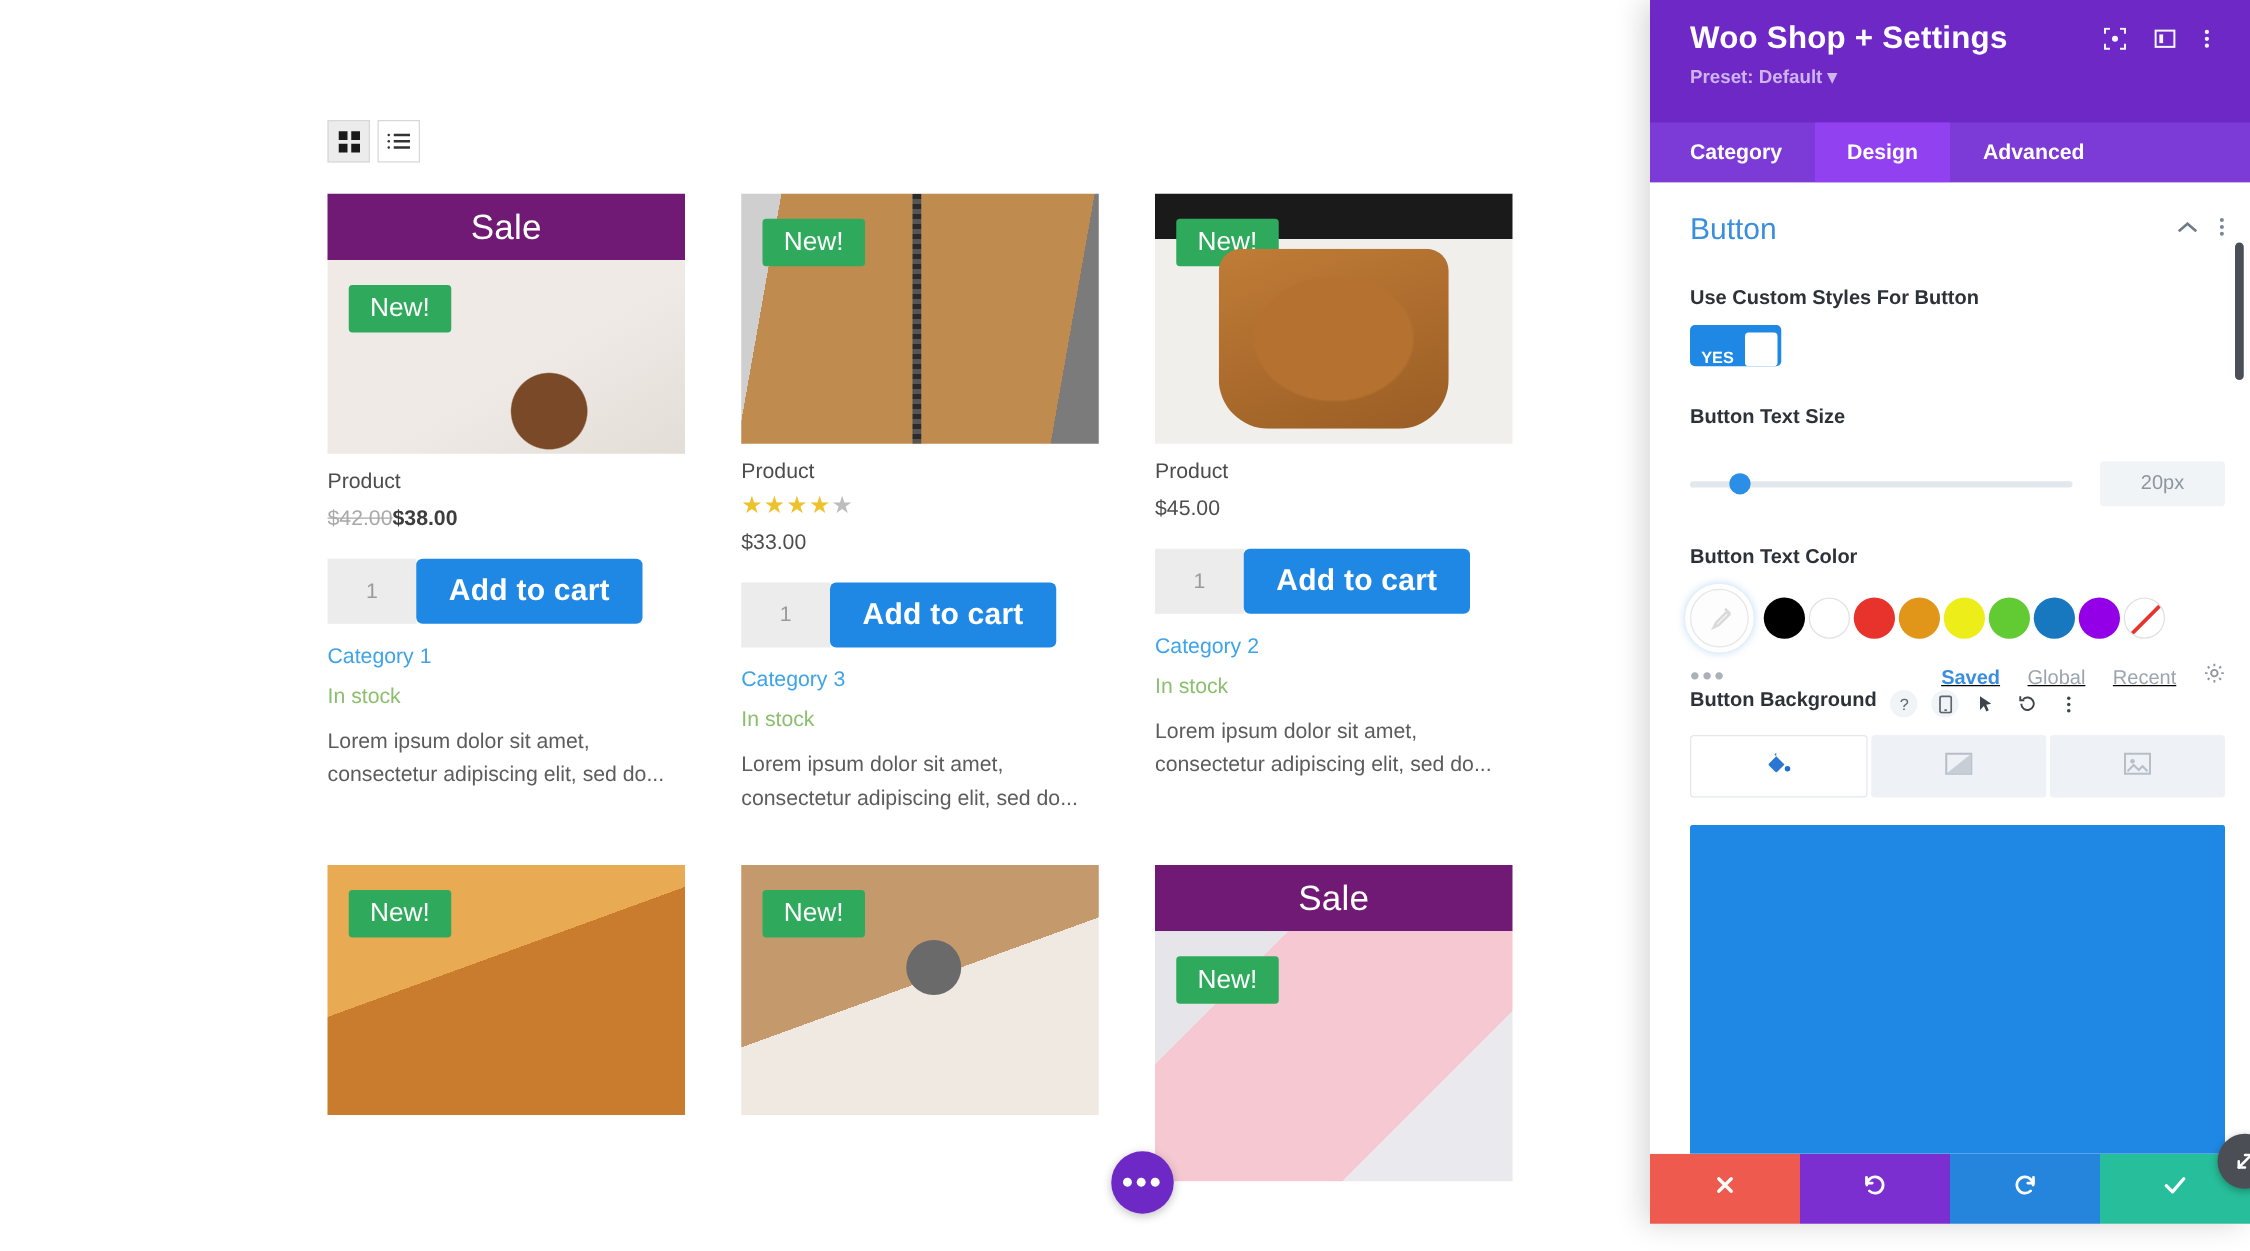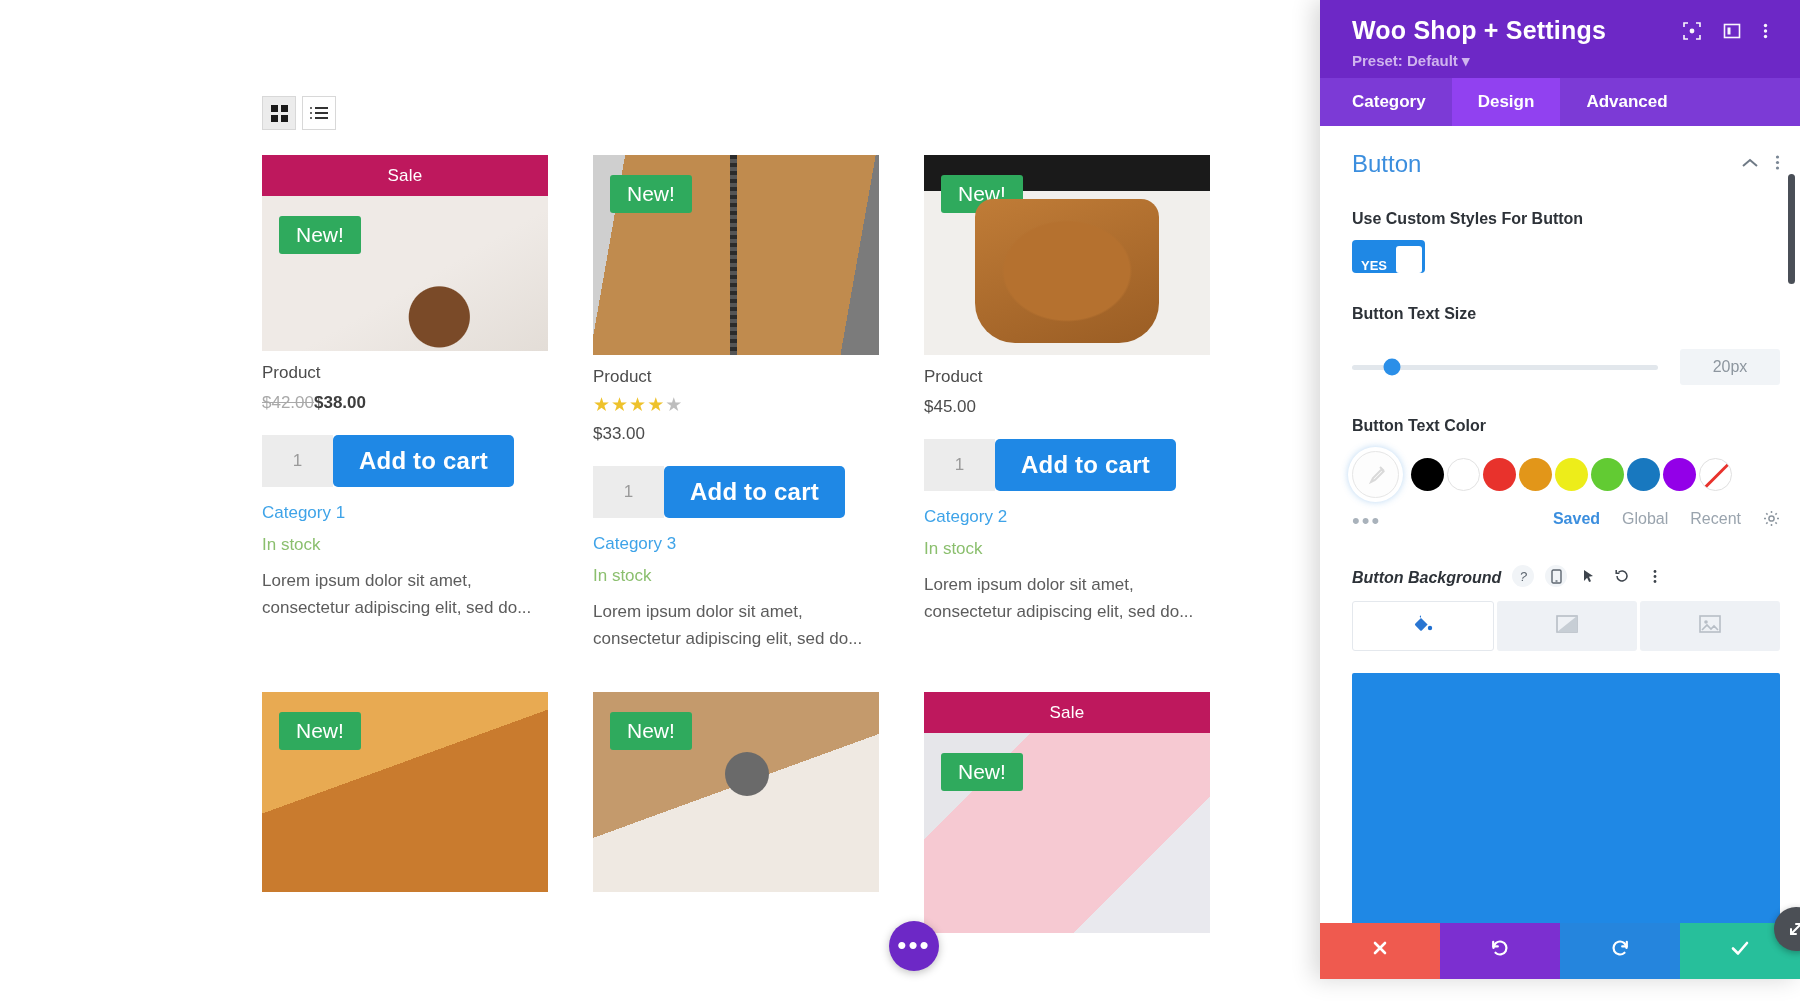--- a/index.html
+++ b/index.html
@@ -37,23 +37,23 @@
 
   .prod-grid {
     margin-top: 25px;
     display: grid;
     grid-template-columns: repeat(3, 286px);
     column-gap: 45px;
     row-gap: 40px;
   }
   .card { position: relative; width: 286px; }
   .sale-banner {
-    height: 41px; background: #be185d; color: #fff;
+    height: 53px; background: #701a75; color: #fff;
     display: flex; align-items: center; justify-content: center;
-    font-size: 17px; font-weight: 400; letter-spacing: .2px;
+    font-size: 28px; font-weight: 400; letter-spacing: .2px;
   }
   .thumb { position: relative; width: 286px; height: 155px; overflow: hidden; }
   .thumb.tall { height: 200px; }
   .badge-new {
     position: absolute; left: 17px; top: 20px;
     background: #2faa5d; color: #fff;
     padding: 8px 17px; font-size: 21px; border-radius: 3px;
     line-height: 1.05;
   }
   .p-title { margin-top: 12px; font-size: 17px; color: #4c4c4c; }
@@ -111,21 +111,21 @@
 
   
   .panel {
     position: absolute; right: 0; top: 0; width: 480px; height: 979px;
     background: #fff; box-shadow: -6px 0 22px rgba(0,0,0,.16);
     display: flex; flex-direction: column; z-index: 50;
   }
   .panel-head { background: #6d28c6; padding: 16px 32px 0 32px; }
   .ph-top { display: flex; align-items: flex-start; justify-content: space-between; }
   .ph-title { color: #fff; font-size: 25px; font-weight: bold; letter-spacing:.2px; }
-  .ph-preset { color: #cfb4ee; font-size: 15px; font-weight: bold; margin-top: 7px; padding-bottom: 8px; cursor:pointer;}
+  .ph-preset { color: #cfb4ee; font-size: 15px; font-weight: bold; margin-top: 7px; padding-bottom: 28px; cursor:pointer;}
   .ph-icons { display: flex; align-items: center; gap: 22px; padding-top: 6px; }
   .ph-ico { color: #fff; opacity: .96; cursor: pointer; display:flex; }
   .tabs { display: flex; background: #7c3ad6; }
   .tab {
     padding: 14px 26px; color: #fff; font-size: 17px; font-weight: bold;
     cursor: pointer; background: transparent;
   }
   .tab.active { background: #9141f0; }
   .tab:first-child { padding-left: 32px; }
 
@@ -172,25 +172,25 @@
   .sw-none {
     background: #fff; border: 1px solid #e0e0e0; position: relative; overflow: hidden;
   }
   .sw-none::after {
     content:""; position: absolute; left: -4px; top: 14px; width: 44px; height: 3px;
     background: #e8322c; transform: rotate(-45deg);
   }
 
   .sw-row2 { margin-top: 12px; display: flex; align-items: center; }
   .dots3 { color: #a9b2bb; font-size: 22px; letter-spacing: 2px; line-height: .6; width: 120px; cursor:pointer;}
-  .sw-tabs { display: flex; align-items: flex-start; gap: 22px; margin-left: auto; }
+  .sw-tabs { display: flex; align-items: flex-end; gap: 22px; margin-left: auto; text-decoration: underline; }
   .sw-tab { font-size: 16px; color: #9aa4ae; cursor: pointer; }
   .sw-tab.active { color: #3b8ede; font-weight: bold; }
 
-  .bg-label-row { margin-top: 34px; display: flex; align-items: flex-end; gap: 11px; font-style: italic; }
+  .bg-label-row { display: flex; align-items: flex-start; gap: 11px; }
   .bg-label { font-size: 16px; font-weight: bold; color: #2d3238; }
   .mini-ico {
     width: 22px; height: 22px; border-radius: 50%; background: #f1f4f7;
     display: flex; align-items: center; justify-content: center;
     color: #5d6670; font-size: 13px; cursor: pointer;
   }
   .mini-ico.plain { background: transparent; }
 
   .bg-tabs { margin-top: 14px; display: flex; gap: 3px; }
   .bg-tab {

